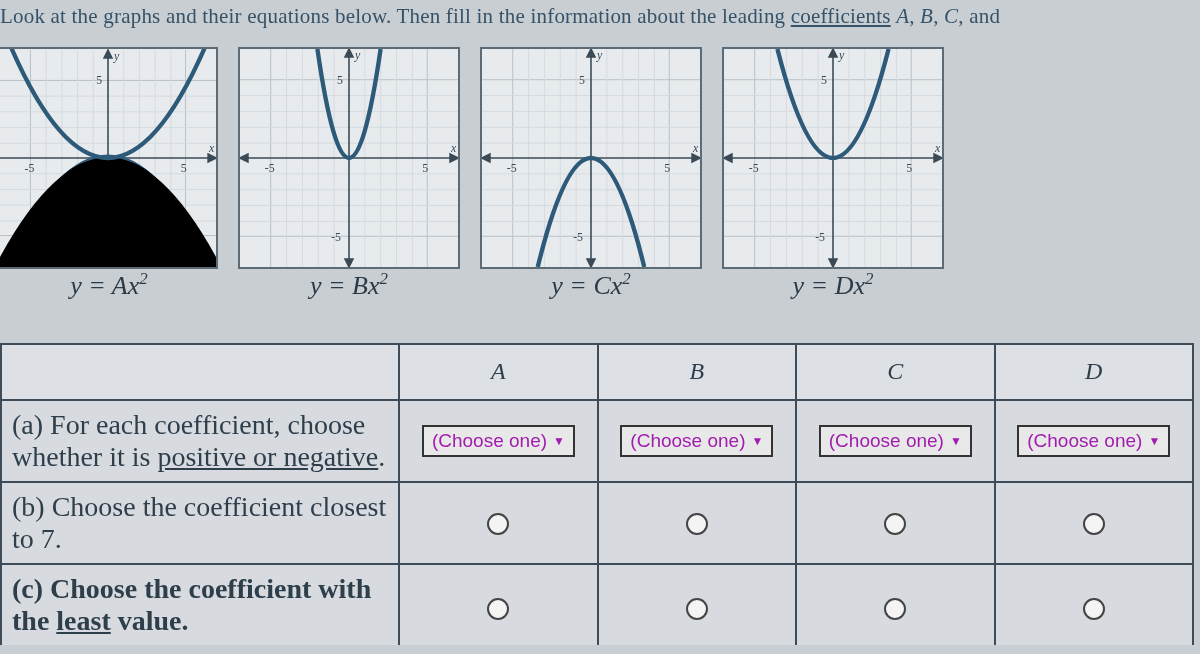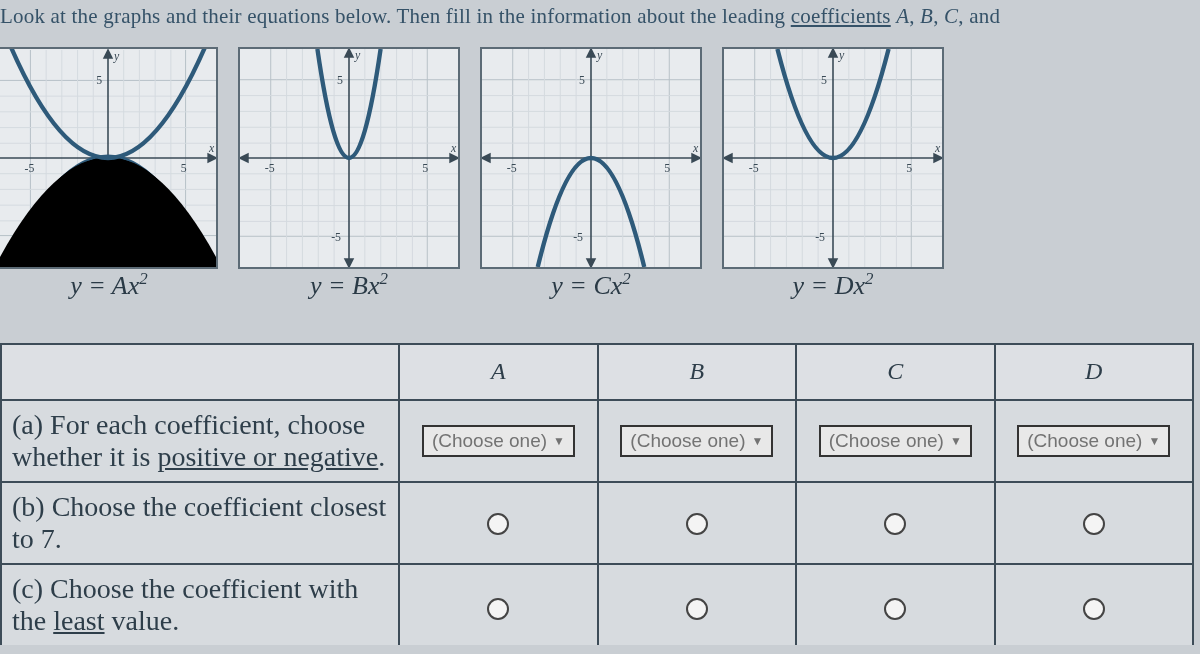--- a/index.html
+++ b/index.html
@@ -92,38 +92,38 @@
   .answer-table .rowlabel .link { text-decoration: underline; }
   .select {
     display: inline-flex;
     align-items: center;
     gap: 6px;
     border: 2px solid #333;
     background: #e8e8e8;
     padding: 3px 8px;
     font-size: 19px;
     font-family: Arial, sans-serif;
-    color: #737373;
+    color: #a21caf;
     cursor: pointer;
   }
   .select .caret {
     font-size: 12px;
   }
   .radio {
     display: inline-block;
     width: 18px;
     height: 18px;
     border: 2px solid #444;
     border-radius: 50%;
     background: #f4f4f4;
     vertical-align: middle;
     cursor: pointer;
   }
   .col-ans { width: 190px; }
-  .cut-bottom td { border-bottom: none; padding-bottom: 0; height: 28px;}
+  .cut-bottom td { border-bottom: none; padding-bottom: 0; height: 28px; font-weight: bold;}
 </style>
 </head>
 <body>
 
 <div class="page">
   <div class="instruction">
     <span>Look at the graphs and their equations below. Then fill in the information about the leading </span><span class="link">coefficients</span><span> </span><span class="ital">A</span><span>, </span><span class="ital">B</span><span>, </span><span class="ital">C</span><span>, and</span>
   </div>
 
   <div class="graphs-row">

